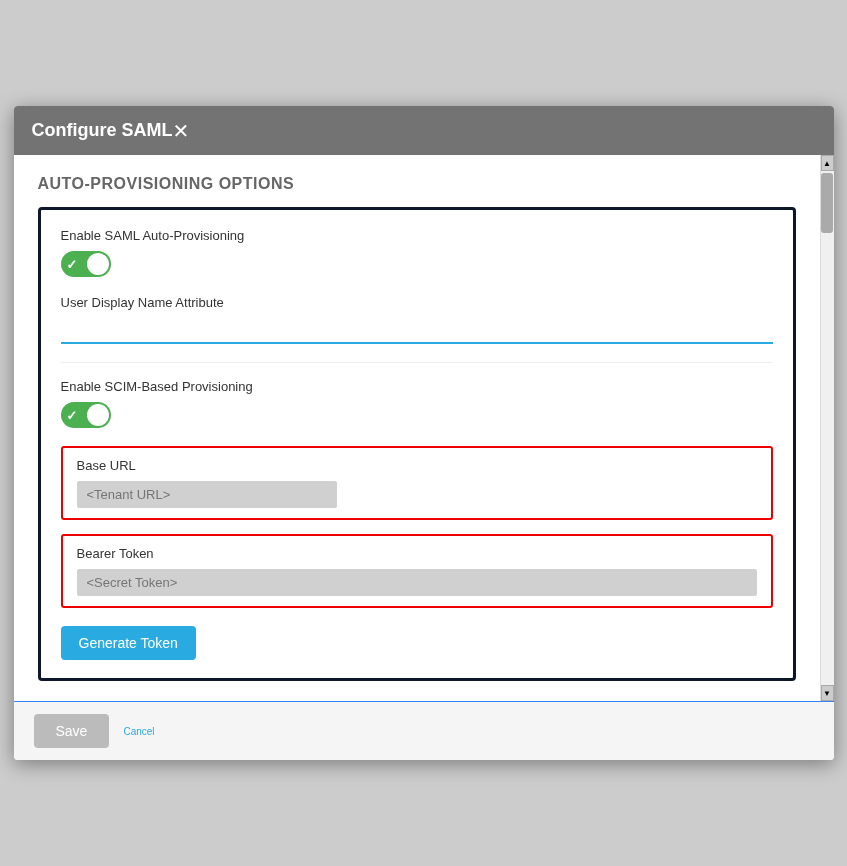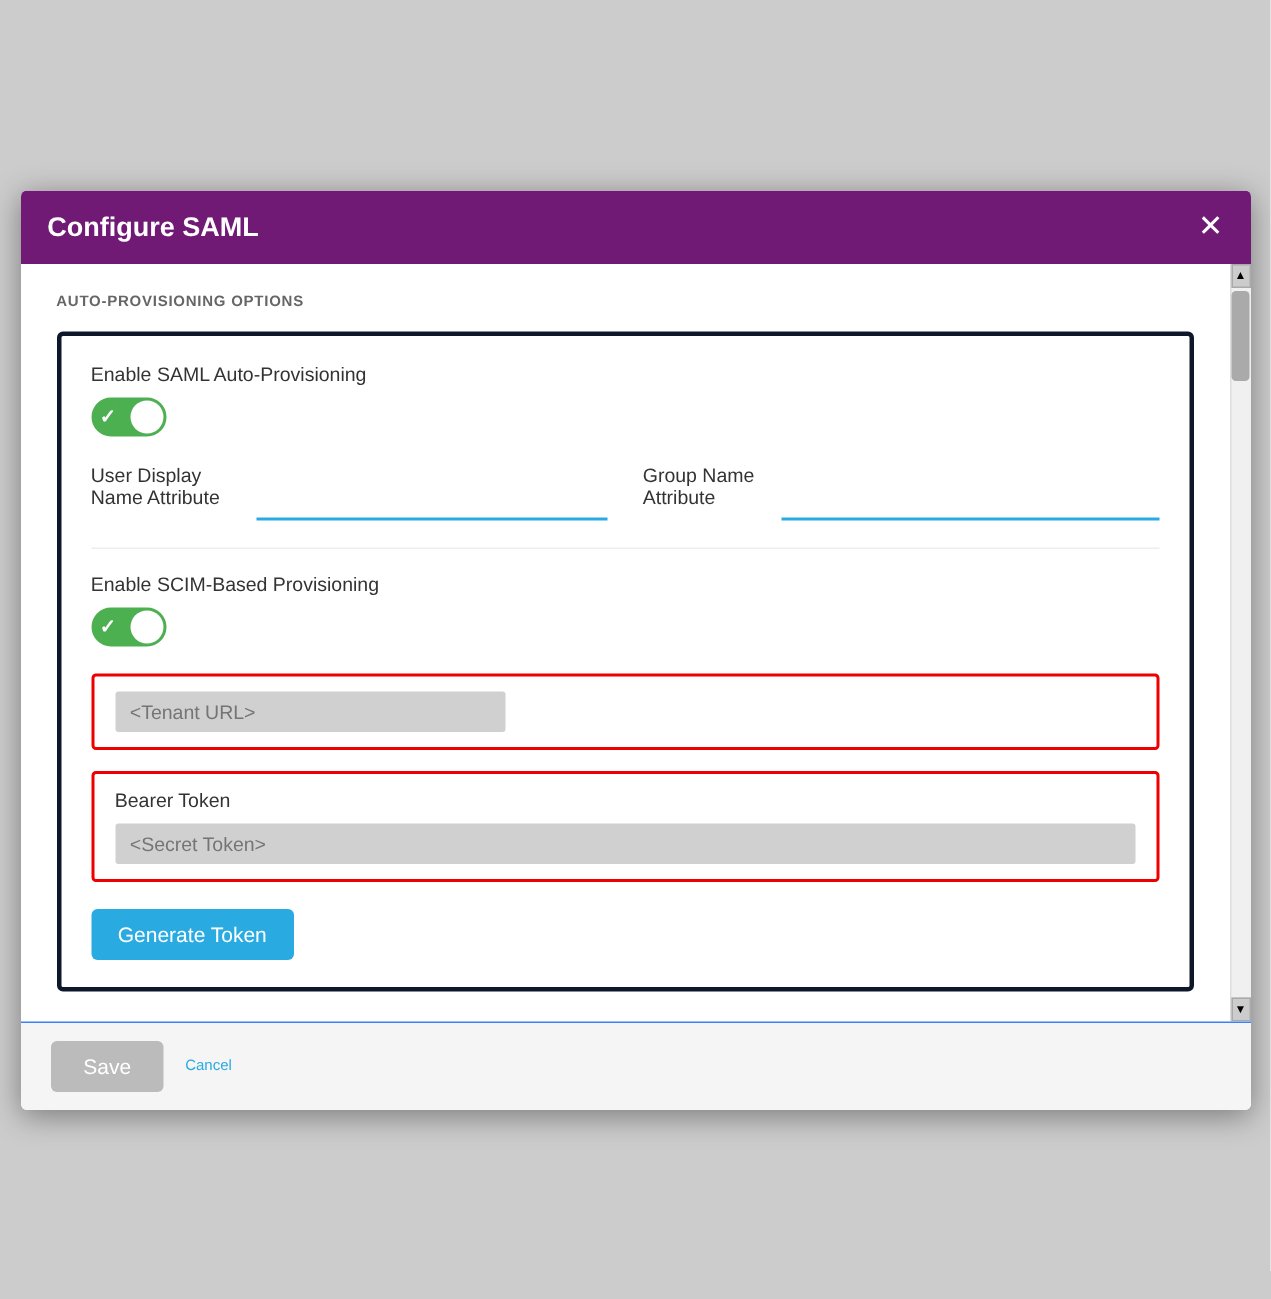--- a/index.html
+++ b/index.html
@@ -14,25 +14,24 @@
     .dialog {
       width: 820px;
       background: #fff;
       border-radius: 4px;
       overflow: hidden;
       box-shadow: 0 4px 20px rgba(0,0,0,0.4);
       display: flex;
       flex-direction: column;
     }
     .dialog-header {
-      background: #701a75;
+      background: #737373;
       color: #fff;
       padding: 14px 18px;
       display: flex;
-      justify-content: space-between;
       align-items: center;
     }
     .dialog-header-title {
       font-size: 18px;
       font-weight: bold;
     }
     .close-btn {
       background: none;
       border: none;
       color: #fff;
@@ -72,21 +71,21 @@
       user-select: none;
     }
     .scrollbar-thumb {
       width: 12px;
       height: 60px;
       background: #aaa;
       border-radius: 3px;
       margin-top: 2px;
     }
     .section-label {
-      font-size: 10px;
+      font-size: 16px;
       font-weight: bold;
       color: #666;
       letter-spacing: 0.5px;
       margin-bottom: 14px;
       text-transform: uppercase;
     }
     .options-box {
       border: 3px solid #0f172a;
       border-radius: 4px;
       padding: 18px 20px;
@@ -129,21 +128,21 @@
       right: 2px;
     }
     .form-row {
       display: flex;
       gap: 24px;
       margin-bottom: 18px;
     }
     .form-field {
       flex: 1;
       display: flex;
-      flex-direction: row;
+      flex-direction: column;
     }
     .form-field-full {
       width: 48%;
     }
     .text-input {
       border: none;
       border-bottom: 2px solid #29abe2;
       outline: none;
       padding: 4px 0;
       font-size: 14px;
@@ -242,43 +241,40 @@
             </div>
           </div>
         </div>
 
         
         <div class="form-row">
           <div class="form-field">
             <div class="field-label">User Display Name Attribute</div>
             <input class="text-input" type="text" value="" style="">
           </div>
-          <div class="form-field">
-            <div class="field-label">Group Name Attribute</div>
-            <input class="text-input" type="text" value="" style="">
-          </div>
         </div>
 
         
 
         <div class="divider"></div>
 
         
         <div>
           <div class="field-label">Enable SCIM-Based Provisioning</div>
           <div class="toggle-container">
             <div class="toggle">
               <span class="toggle-check">✓</span>
               <div class="toggle-thumb"></div>
             </div>
           </div>
         </div>
 
         
         <div class="highlighted-box" style="margin-bottom:14px;">
+          <div class="highlighted-box-label">Base URL</div>
           <input class="masked-input" type="text" placeholder="&lt;Tenant URL&gt;" style="">
         </div>
 
         
         <div class="highlighted-box" style="margin-bottom:14px;">
           <div class="highlighted-box-label">Bearer Token</div>
           <input class="masked-input masked-input-full" type="text" placeholder="&lt;Secret Token&gt;" style="">
         </div>
 
         

